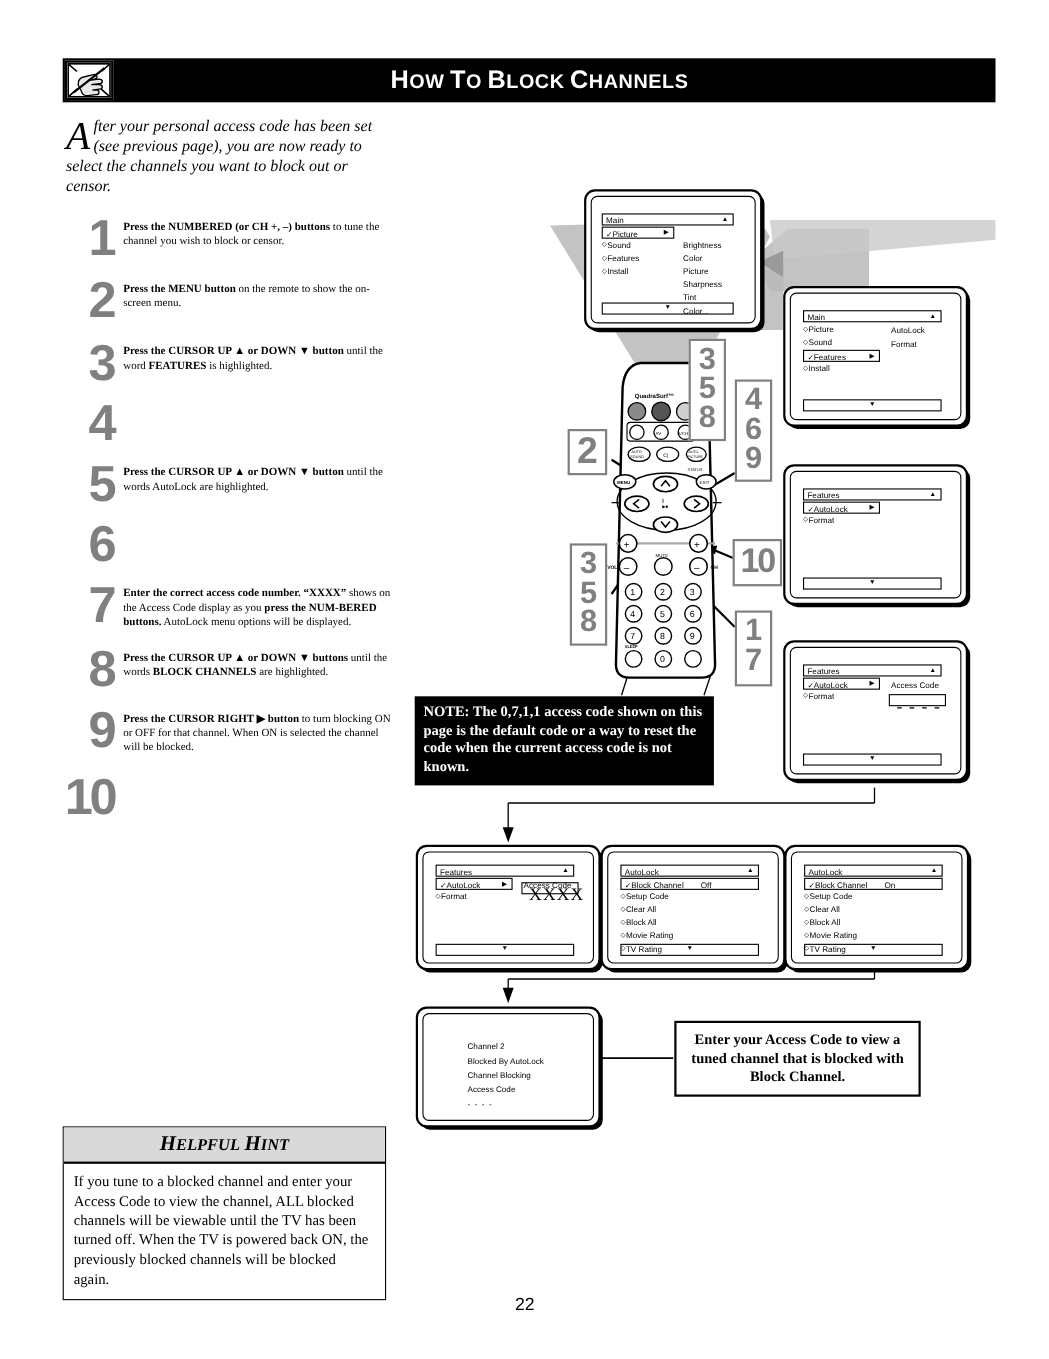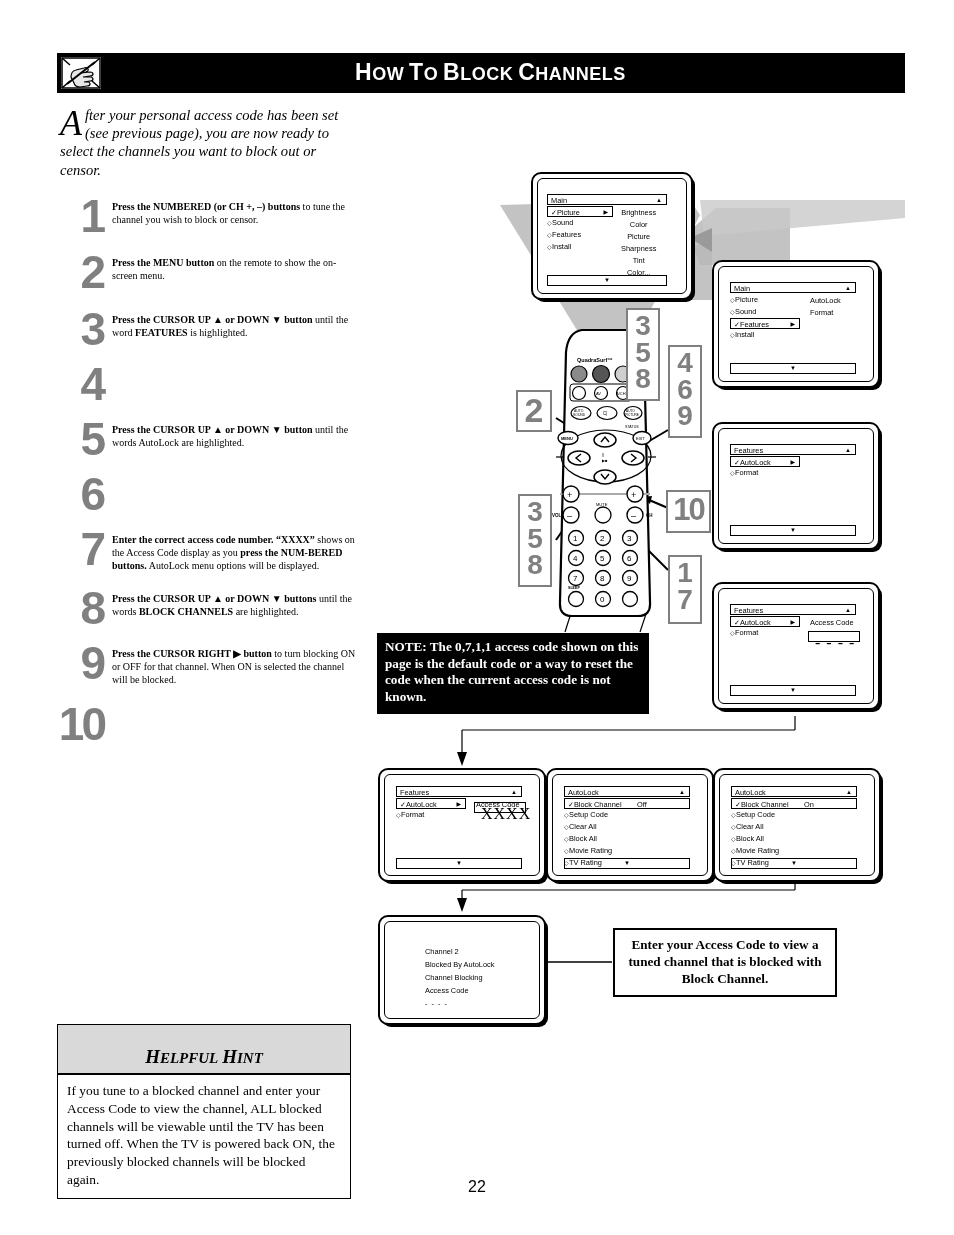--- a/index.html
+++ b/index.html
@@ -20,21 +20,21 @@
   
   #steps{position:absolute;left:46px;top:196px;width:320px;}
   .step{position:relative;display:flex;align-items:flex-start;margin-bottom:13px;}
   .step-num{color:#808080;font-family:"Liberation Sans",sans-serif;font-weight:bold;font-size:46px;line-height:40px;width:58px;text-align:right;padding-right:8px;flex:0 0 58px;letter-spacing:-2px;}
   .step-num.wide{font-size:46px;letter-spacing:-1px;}
   .step-txt{font-size:10px;line-height:1.32;width:246px;padding-top:4px;}
   .step-txt b{font-weight:bold;}
 
   
   #hint-box{position:absolute;left:57px;top:1024px;width:292px;border:1.5px solid #000;}
-  #hint-head{background:#d9d9d9;border-bottom:2px solid #000;text-align:center;padding:21px 0 5px;}
+  #hint-head{background:#d9d9d9;border-bottom:2px solid #000;text-align:center;padding:4px 0 5px;}
   #hint-head .cap{font-size:19px;font-style:italic;font-weight:bold;}
   #hint-head .sc{font-size:15px;font-style:italic;font-weight:bold;}
   #hint-body{padding:7px 9px 9px;font-size:13.4px;line-height:1.33;}
 
   
   #page-number{position:absolute;left:0;top:1178px;width:954px;text-align:center;font-family:"Liberation Sans",sans-serif;font-size:16px;}
 
   
   .tv{position:absolute;border:2px solid #000;border-radius:10px;background:#fff;box-shadow:3px 3px 0 -1px #000;}
   .tv-inner{position:absolute;inset:4px;border:1px solid #000;border-radius:6px;}
@@ -198,21 +198,21 @@
       </div>
     <div class="row">
         <span class="dia">◇</span>
         <span class="lbl">Features</span>
       </div>
     <div class="row">
         <span class="dia">◇</span>
         <span class="lbl">Install</span>
       </div>
   </div>
-  <div class="rightcol" style="left:88px;top:33px;text-align:center;">
+  <div class="rightcol" style="left:88px;top:43px;">
     <div>Brightness</div>
     <div>Color</div>
     <div>Picture</div>
     <div>Sharpness</div>
     <div>Tint</div>
     <div>Color...</div>
   </div>
   <div class="botbar" style="left:14px;top:101px;width:120px;">
     <span>▼</span>
   </div>

